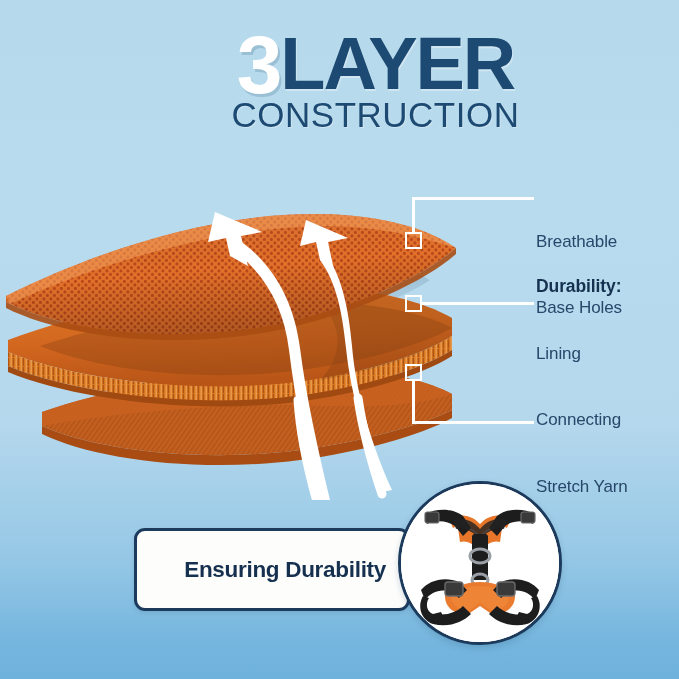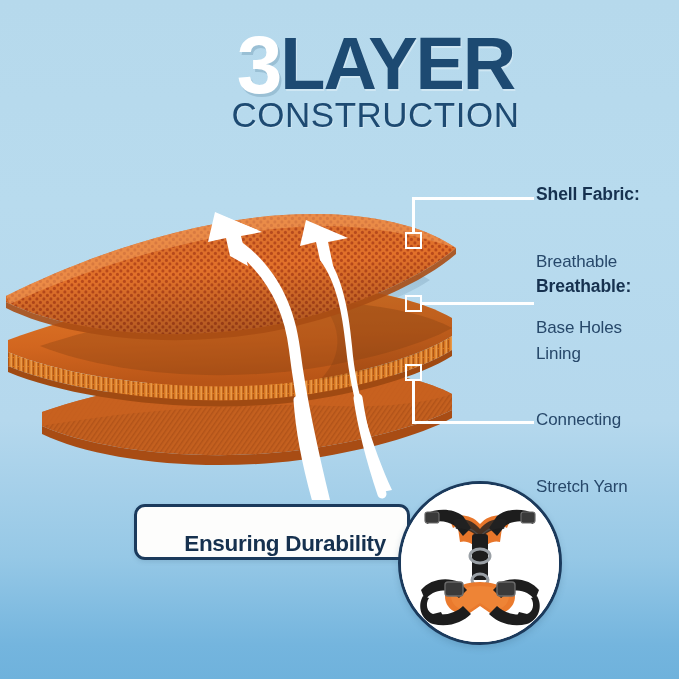--- a/index.html
+++ b/index.html
@@ -62,24 +62,24 @@
     letter-spacing:-.1px;
   }
   .label .lab-body{
     display:block;font-size:17px;font-weight:normal;color:#27486a;
     letter-spacing:-.1px;
     margin-top:47px;
   }
 
   
   #banner{
-    position:absolute;left:134px;top:504px;width:276px;height:56px;
+    position:absolute;left:134px;top:528px;width:276px;height:83px;
     background:#fdfdfc;border:3px solid #1b3a5c;border-radius:11px;
     box-sizing:border-box;
-    display:flex;align-items:flex-end;justify-content:center;
+    display:flex;align-items:center;justify-content:center;
     box-shadow:0 2px 4px rgba(60,100,130,.18);
   }
   #banner .banner-text{
     text-align:right;width:232px;color:#16314f;
     font-size:22.5px;font-weight:bold;line-height:1.22;letter-spacing:-.3px;
     padding-right:4px;
   }
   #banner .banner-text span{display:block;}
 
   
@@ -209,27 +209,26 @@
     <div class="conn-line" style="left:422px;top:302px;width:112px;height:2.5px;"></div>
   </div>
 
   <div class="connector">
     <div class="marker-square" style="left:405px;top:364px;"></div>
     <div class="conn-line" style="left:412px;top:380px;width:2.5px;height:43px;"></div>
     <div class="conn-line" style="left:412px;top:421px;width:122px;height:2.5px;"></div>
   </div>
 
   <div class="label" style="top:185px;">
-    <span class="lab-head">Shell Fabric:</span>
     <span class="lab-body">Breathable</span>
     <span class="lab-body">Base Holes</span>
   </div>
 
   <div class="label" style="top:277px;">
-    <span class="lab-head">Breathable:</span>
+    <span class="lab-head">Durability:</span>
     <span class="lab-body">Lining</span>
     <span class="lab-body">Connecting</span>
     <span class="lab-body">Stretch Yarn</span>
   </div>
 
 
   <div id="banner">
     <div class="banner-text">
       <span>Ensuring Durability</span>
     </div>

